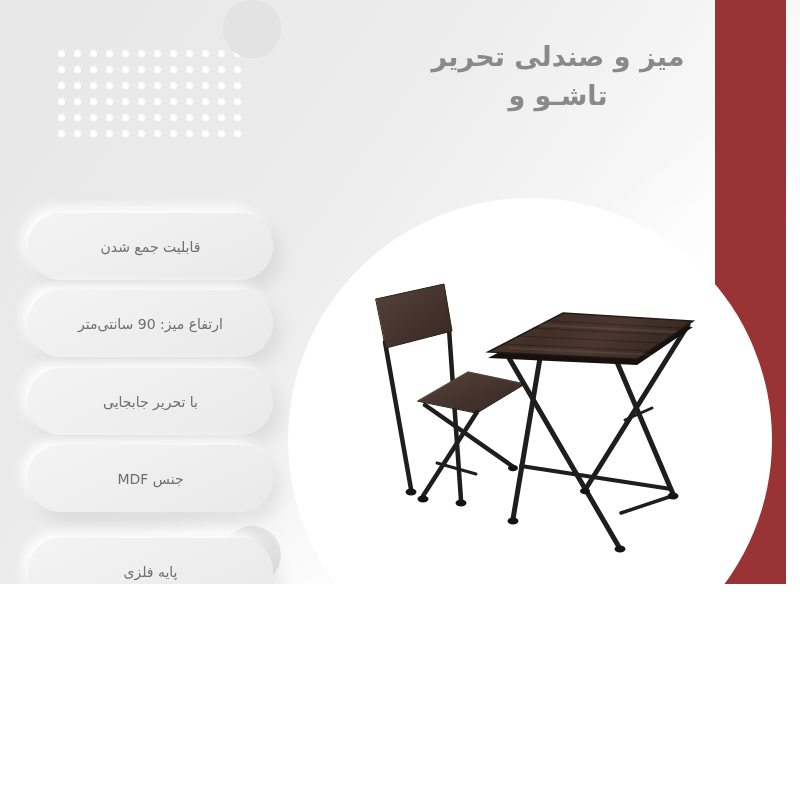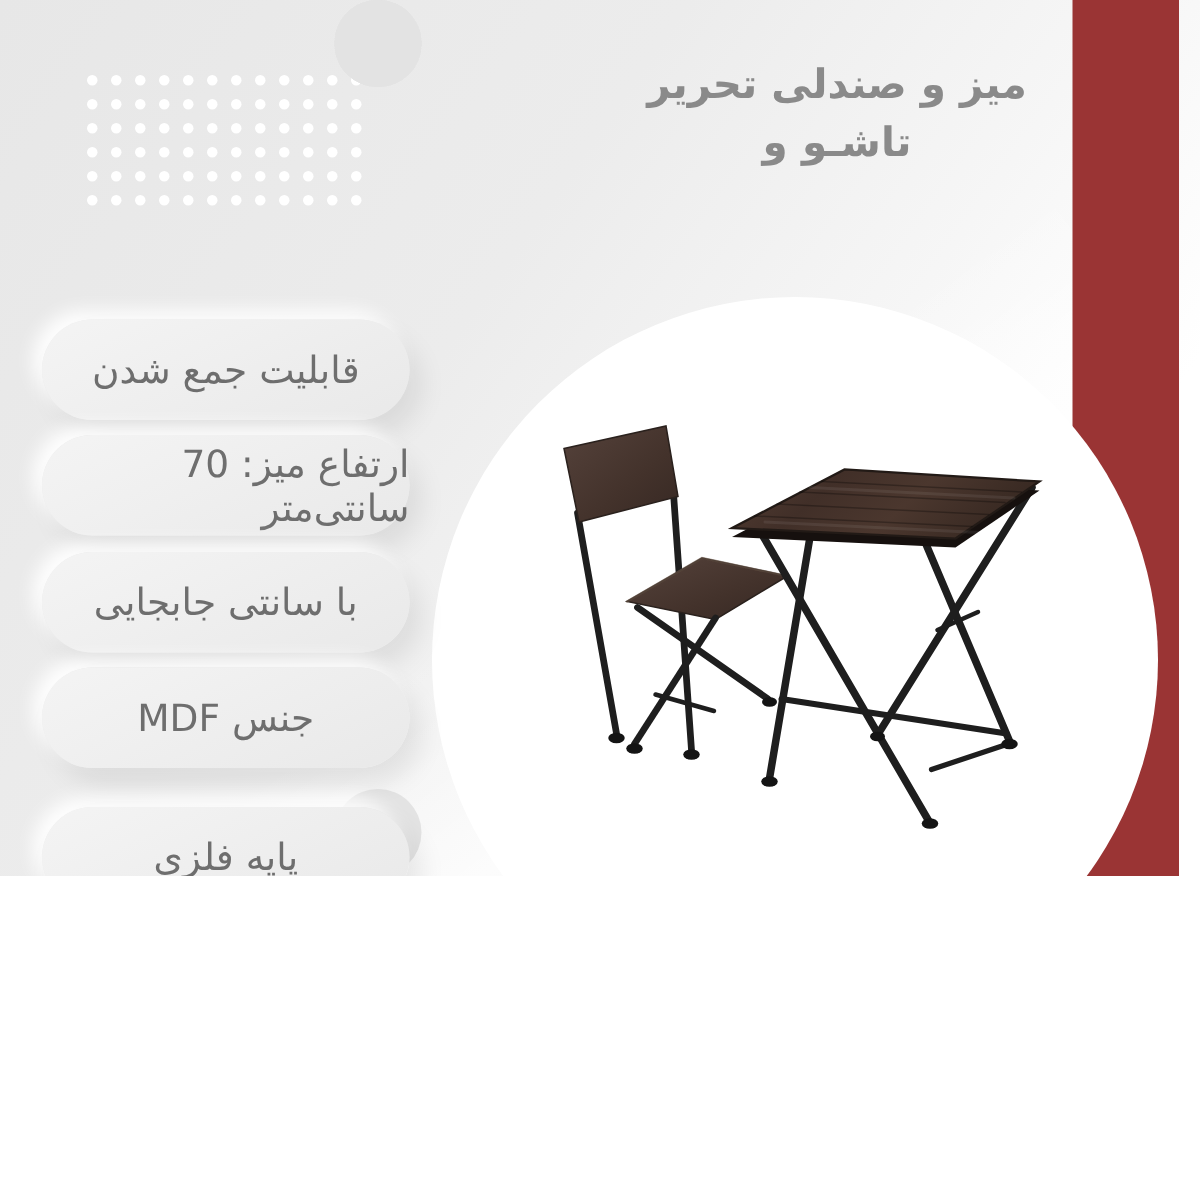--- a/index.html
+++ b/index.html
@@ -50,21 +50,21 @@
     text-align:center;z-index:4;
     font-weight:bold;font-size:27px;line-height:39px;
   }
   .pills{position:absolute;left:0;top:0;width:0;height:0;z-index:3;}
   .pill{
     position:absolute;left:28px;width:245px;height:67px;
     border-radius:34px;
     background:linear-gradient(155deg,#f4f4f4,#e9e9e9);
     box-shadow:8px 10px 18px rgba(0,0,0,0.08),-6px -6px 12px rgba(255,255,255,0.95);
     display:flex;align-items:center;justify-content:center;
-    font-size:25px;color:#6e6e6e;
+    font-size:14px;color:#6e6e6e;
   }
   .pill:nth-child(1){top:213px;}
   .pill:nth-child(2){top:290px;}
   .pill:nth-child(3){top:368px;}
   .pill:nth-child(4){top:445px;}
   .pill:nth-child(5){top:538px;}
 </style>
 </head>
 <body>
 
@@ -243,19 +243,19 @@
       </g>
     </g>
   </svg>
 
   <div class="title" id="titleBlock" dir="rtl" style="color: rgb(138, 138, 138);">
     <div>میز و صندلی تحریر تاشـو و</div>
   </div>
 
   <div class="pills">
     <div class="pill" dir="rtl">قابلیت جمع شدن</div>
-    <div class="pill" dir="rtl">ارتفاع میز: 70 سانتی‌متر</div>
-    <div class="pill" dir="rtl">با سانتی جابجایی</div>
+    <div class="pill" dir="rtl">ارتفاع میز: 90 سانتی‌متر</div>
+    <div class="pill" dir="rtl">با تحریر جابجایی</div>
     <div class="pill" dir="rtl">جنس MDF</div>
     <div class="pill" dir="rtl">پایه فلزی</div>
   </div>
 
 </div>
 
 </body></html>

